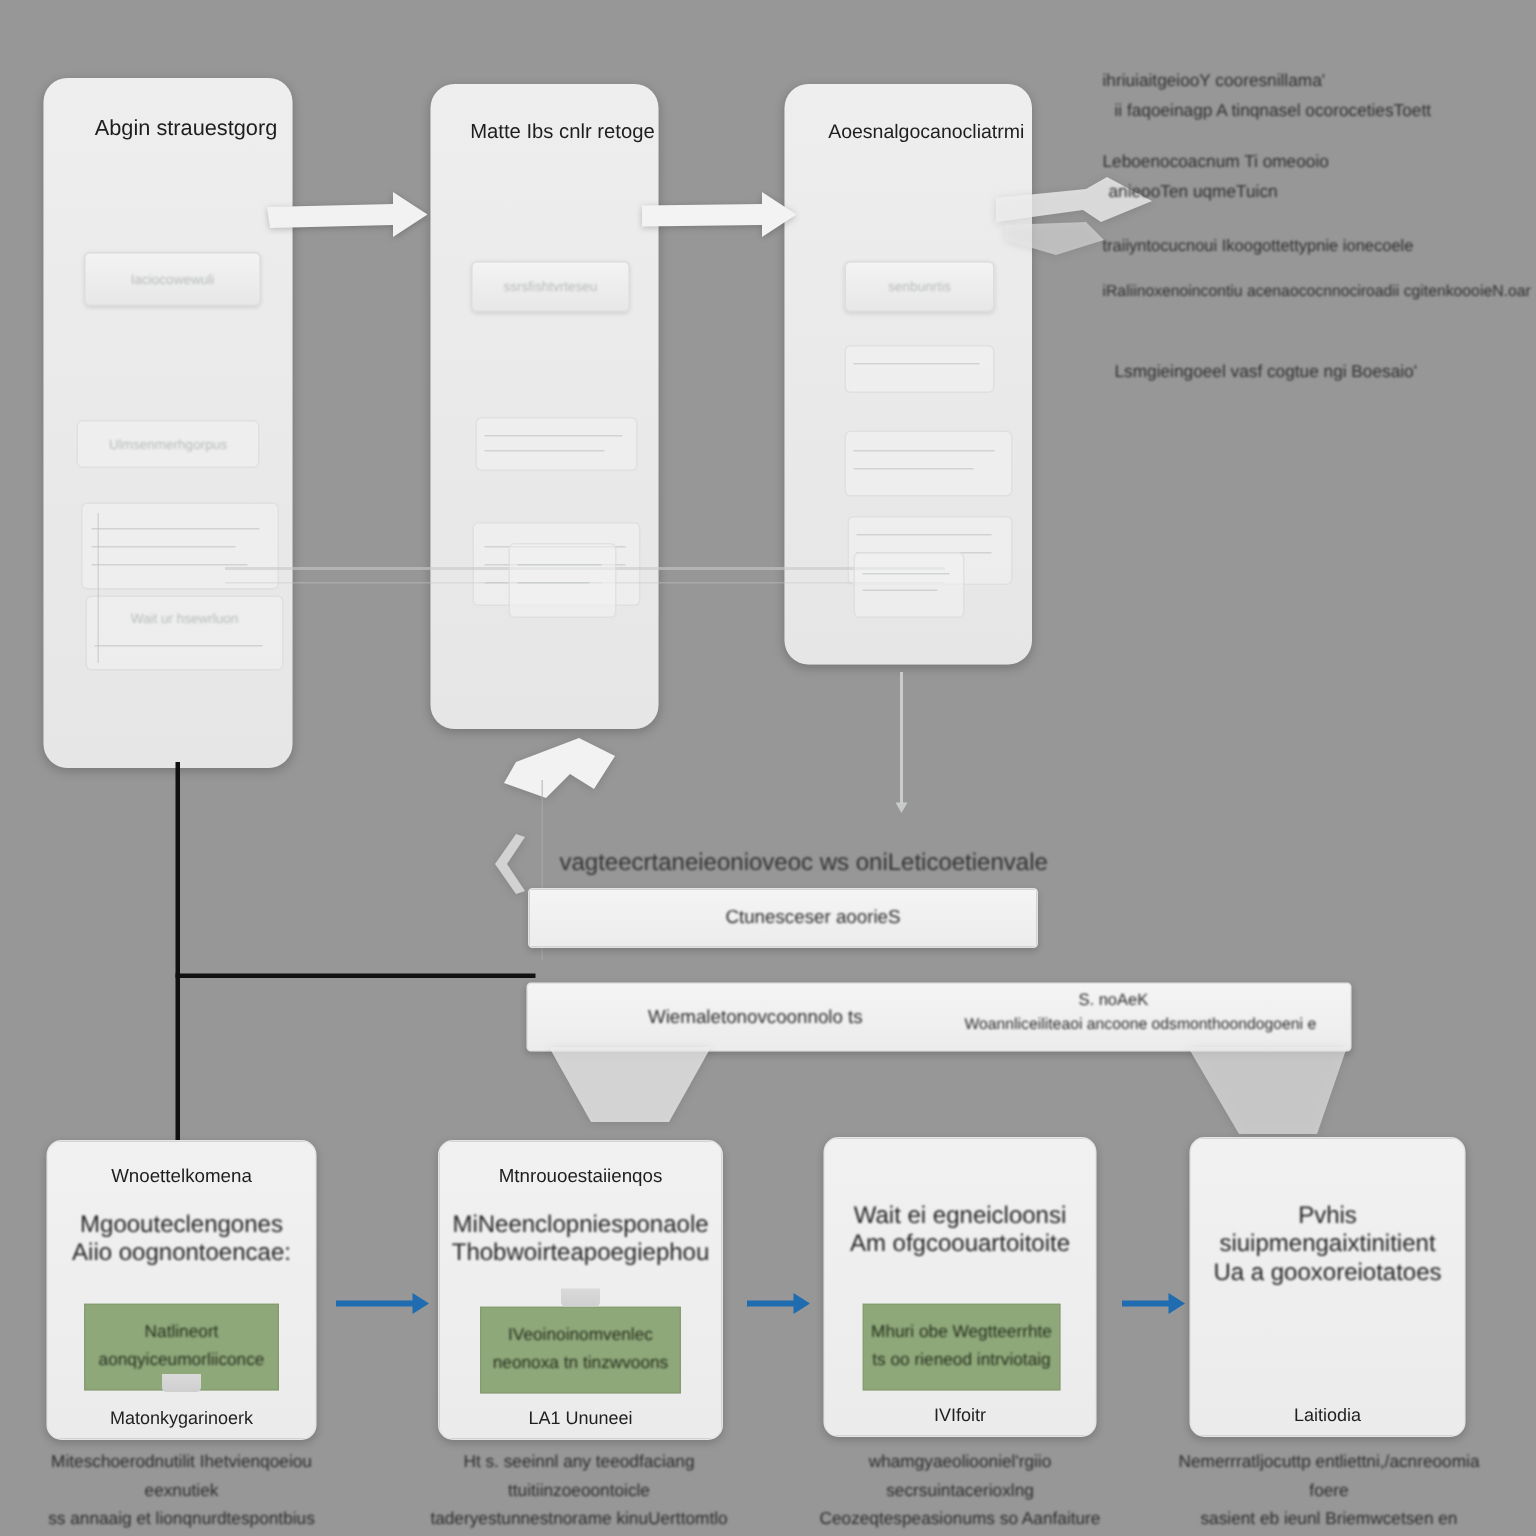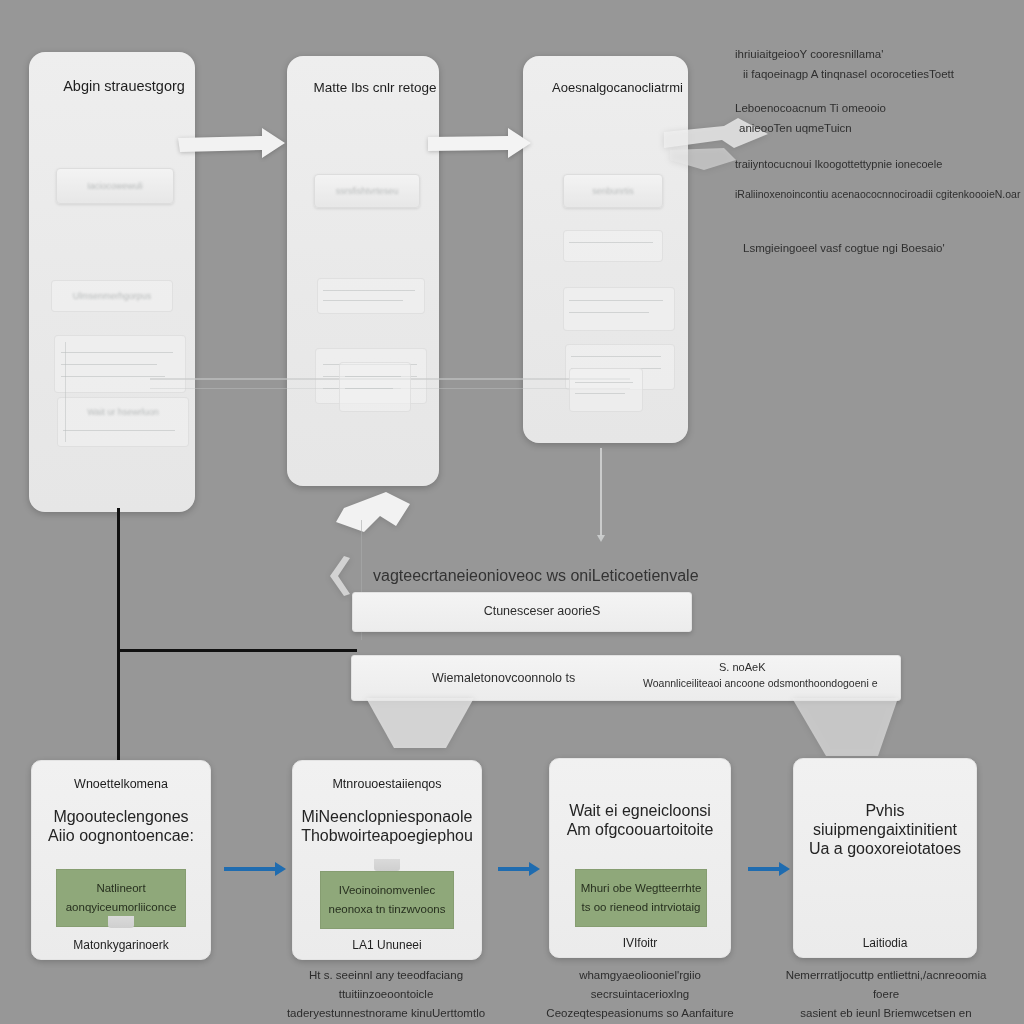--- a/index.html
+++ b/index.html
@@ -317,20 +317,24 @@
       <span>Mgoouteclengones</span><br>
       <span>Aiio oognontoencae:</span>
     </div>
     <div class="step-green" style="left:24px;top:108px;width:130px;height:58px;">
       <span>Natlineort</span>
       <span>aonqyiceumorliiconce</span>
     </div>
     <div class="step-notch" style="left:76px;top:155px;"></div>
     <div class="step-foot" style="top:177px;">Matonkygarinoerk</div>
   </div>
+  <div class="step-cap" style="left:16px;top:966px;width:210px;">
+    <span>Miteschoerodnutilit Ihetvienqoeiou eexnutiek</span><br>
+    <span>ss annaaig et lionqnurdtespontbius</span>
+  </div>
 
   <div class="barrow" style="left:224px;top:867px;width:52px;"></div>
 
   <div class="step" style="left:292px;top:760px;width:188px;height:198px;">
     <div class="step-title" style="top:16px;">Mtnrouoestaiienqos</div>
     <div class="step-sub" style="top:46px;">
       <span>MiNeenclopniesponaole</span><br>
       <span>Thobwoirteapoegiephou</span>
     </div>
     <div class="step-green" style="left:27px;top:110px;width:134px;height:58px;">

